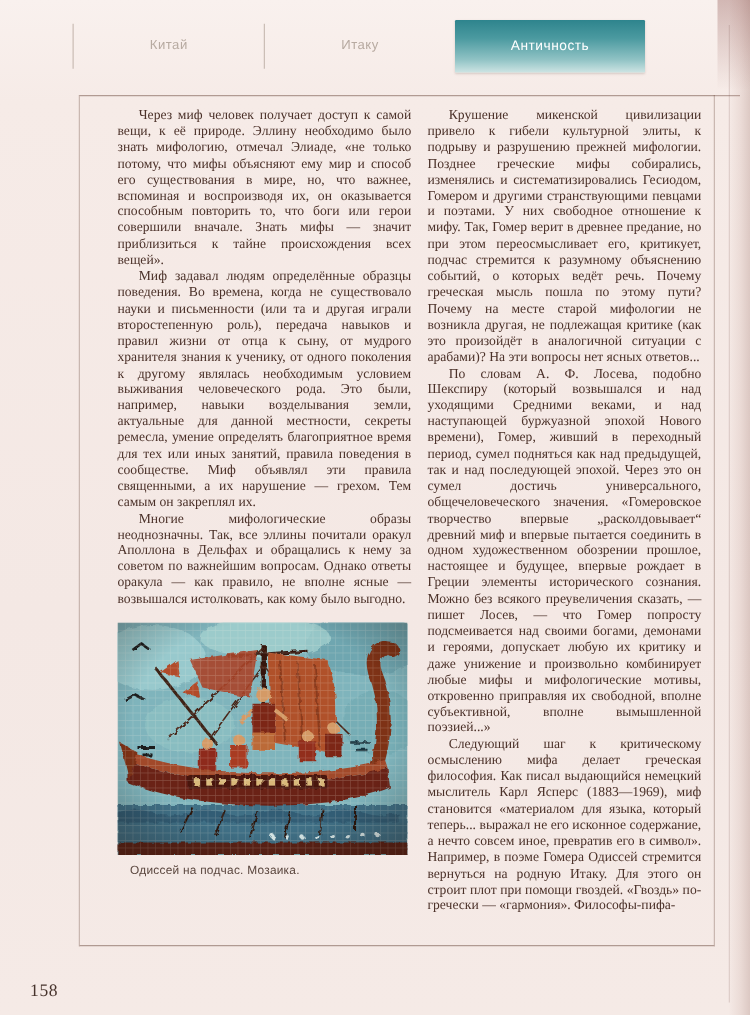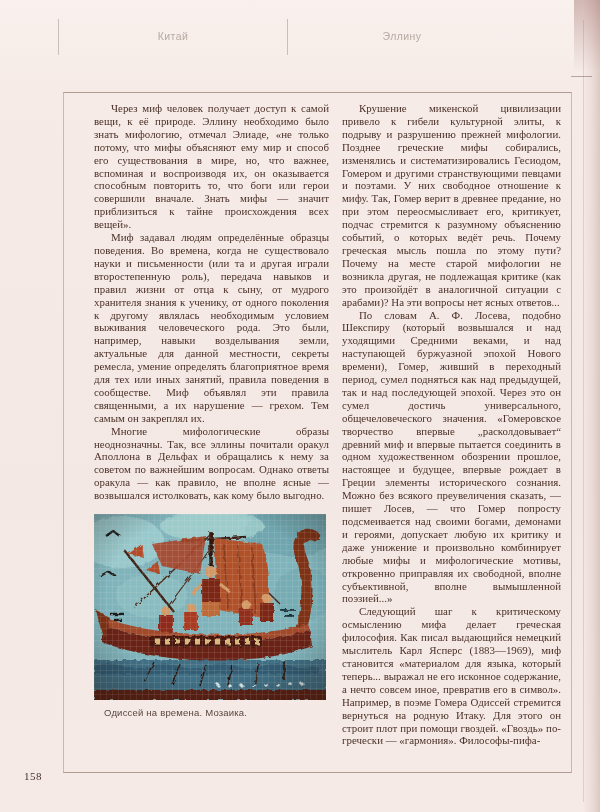--- a/index.html
+++ b/index.html
@@ -41,21 +41,21 @@
     box-shadow:0 1px 2px rgba(60,40,35,0.18);
   }
   .tab-divider { width:1px; background:#cbbeb6; margin:3px 0; }
 
   
   .frame {
     position:absolute; left:63px; top:76px; width:509px; height:681px;
     border:1px solid rgba(110,76,64,0.5);
     border-left-color:rgba(110,76,64,0.32);
     border-right-color:rgba(110,76,64,0.32);
-    padding:9px 10px 0 30px; overflow:hidden;margin-top:16px;
+    padding:9px 10px 0 30px; overflow:hidden;
   }
   .top-rule-ext { position:absolute; left:571px; top:76px; width:21px; height:1px; background:rgba(110,76,64,0.45); }
 
   .cols { display:flex; gap:13px; }
   .col {
     text-align:justify; color:#4b3129; font-size:10.9px; line-height:12.9px;
     text-rendering:optimizeLegibility;
   }
   .col.left  { width:236px; }
   .col.right { width:220px; }
@@ -64,34 +64,35 @@
   
   .figure { margin:12px 0 0 0; width:232px; }
   .figure svg { display:block; width:232px; height:186px; }
   .caption {
     font-family:"Liberation Sans", sans-serif;
     font-size:9.5px; color:#5a463e; margin-top:7px; padding-left:10px;
     text-align:left; text-indent:0; letter-spacing:.2px;
   }
 
   .pagenum {
-    position:absolute; left:24px; top:770px;
-    font-size:11px; color:#46332c; letter-spacing:.5px;
+    position:absolute; left:24px; top:786px;
+    font-size:14px; color:#46332c; letter-spacing:.5px;
   }
 </style>
 </head>
 <body>
 
 <div class="page">
 
   <div class="tabbar">
     <div class="tab-divider"></div>
     <div class="tab">Китай</div>
     <div class="tab-divider"></div>
-    <div class="tab">Эллину</div>
+    <div class="tab">Итаку</div>
+    <div class="tab active">Античность</div>
   </div>
 
   <div class="frame">
     <div class="cols">
 
       <div class="col left">
         <p>Через миф человек получает доступ к самой вещи, к её природе. Эллину необходимо было знать мифологию, отмечал Элиаде, «не только потому, что мифы объясняют ему мир и способ его существования в мире, но, что важнее, вспоминая и воспроизводя их, он оказывается способным повторить то, что боги или герои совершили вначале. Знать мифы — значит приблизиться к тайне происхождения всех вещей».</p>
         <p>Миф задавал людям определённые образцы поведения. Во времена, когда не существовало науки и письменности (или та и другая играли второстепенную роль), передача навыков и правил жизни от отца к сыну, от мудрого хранителя знания к ученику, от одного поколения к другому являлась необходимым условием выживания человеческого рода. Это были, например, навыки возделывания земли, актуальные для данной местности, секреты ремесла, умение определять благоприятное время для тех или иных занятий, правила поведения в сообществе. Миф объявлял эти правила священными, а их нарушение — грехом. Тем самым он закреплял их.</p>
         <p>Многие мифологические образы неоднозначны. Так, все эллины почитали оракул Аполлона в Дельфах и обращались к нему за советом по важнейшим вопросам. Однако ответы оракула — как правило, не вполне ясные — возвышался истолковать, как кому было выгодно.</p>
 
@@ -195,21 +196,21 @@
                 <circle cx="172" cy="171" r="1.8"></circle>
                   <circle cx="184" cy="171" r="1.8"></circle>
                 <circle cx="196" cy="170" r="1.8"></circle>
                   <circle cx="208" cy="170" r="1.8"></circle>
               </g>
             </g>
 
             <rect width="232" height="186" fill="url(#tess)" opacity="0.55"></rect>
             <rect width="232" height="186" fill="url(#vg)"></rect>
           </svg>
-          <div class="caption">Одиссей на времена. Мозаика.</div>
+          <div class="caption">Одиссей на подчас. Мозаика.</div>
         </div>
       </div>
 
       <div class="col right">
         <p>Крушение микенской цивилизации привело к гибели культурной элиты, к подрыву и разрушению прежней мифологии. Позднее греческие мифы собирались, изменялись и систематизировались Гесиодом, Гомером и другими странствующими певцами и поэтами. У них свободное отношение к мифу. Так, Гомер верит в древнее предание, но при этом переосмысливает его, критикует, подчас стремится к разумному объяснению событий, о которых ведёт речь. Почему греческая мысль пошла по этому пути? Почему на месте старой мифологии не возникла другая, не подлежащая критике (как это произойдёт в аналогичной ситуации с арабами)? На эти вопросы нет ясных ответов...</p>
         <p>По словам А. Ф. Лосева, подобно Шекспиру (который возвышался и над уходящими Средними веками, и над наступающей буржуазной эпохой Нового времени), Гомер, живший в переходный период, сумел подняться как над предыдущей, так и над последующей эпохой. Через это он сумел достичь универсального, общечеловеческого значения. «Гомеровское творчество впервые „расколдовывает“ древний миф и впервые пытается соединить в одном художественном обозрении прошлое, настоящее и будущее, впервые рождает в Греции элементы исторического сознания. Можно без всякого преувеличения сказать, — пишет Лосев, — что Гомер попросту подсмеивается над своими богами, демонами и героями, допускает любую их критику и даже унижение и произвольно комбинирует любые мифы и мифологические мотивы, откровенно приправляя их свободной, вполне субъективной, вполне вымышленной поэзией...»</p>
         <p>Следующий шаг к критическому осмыслению мифа делает греческая философия. Как писал выдающийся немецкий мыслитель Карл Ясперс (1883—1969), миф становится «материалом для языка, который теперь... выражал не его исконное содержание, а нечто совсем иное, превратив его в символ». Например, в поэме Гомера Одиссей стремится вернуться на родную Итаку. Для этого он строит плот при помощи гвоздей. «Гвоздь» по-гречески — «гармония». Философы-пифа-</p>
       </div>
 
     </div>

